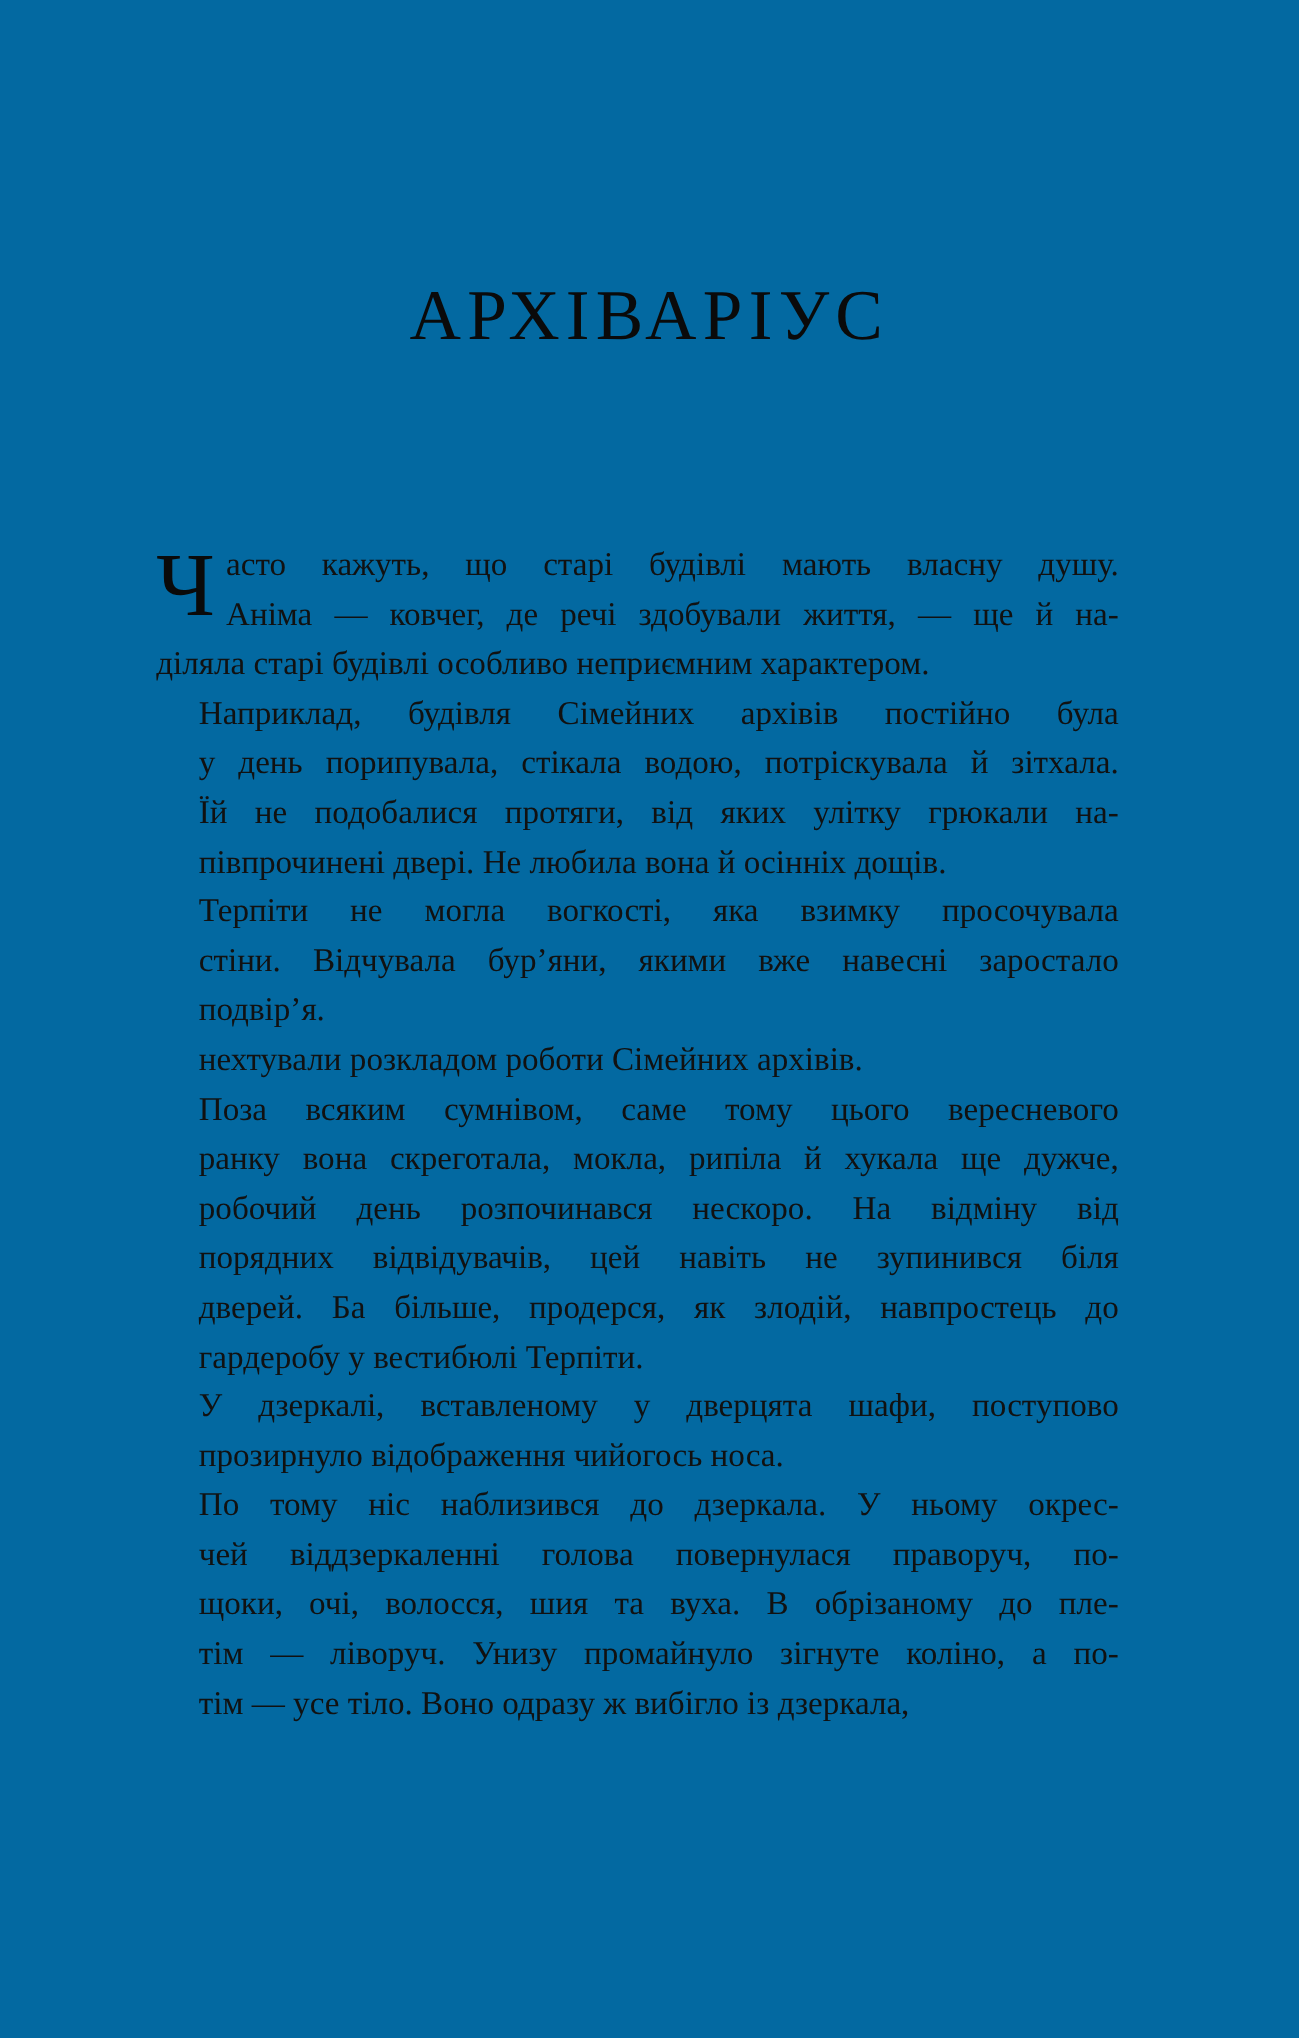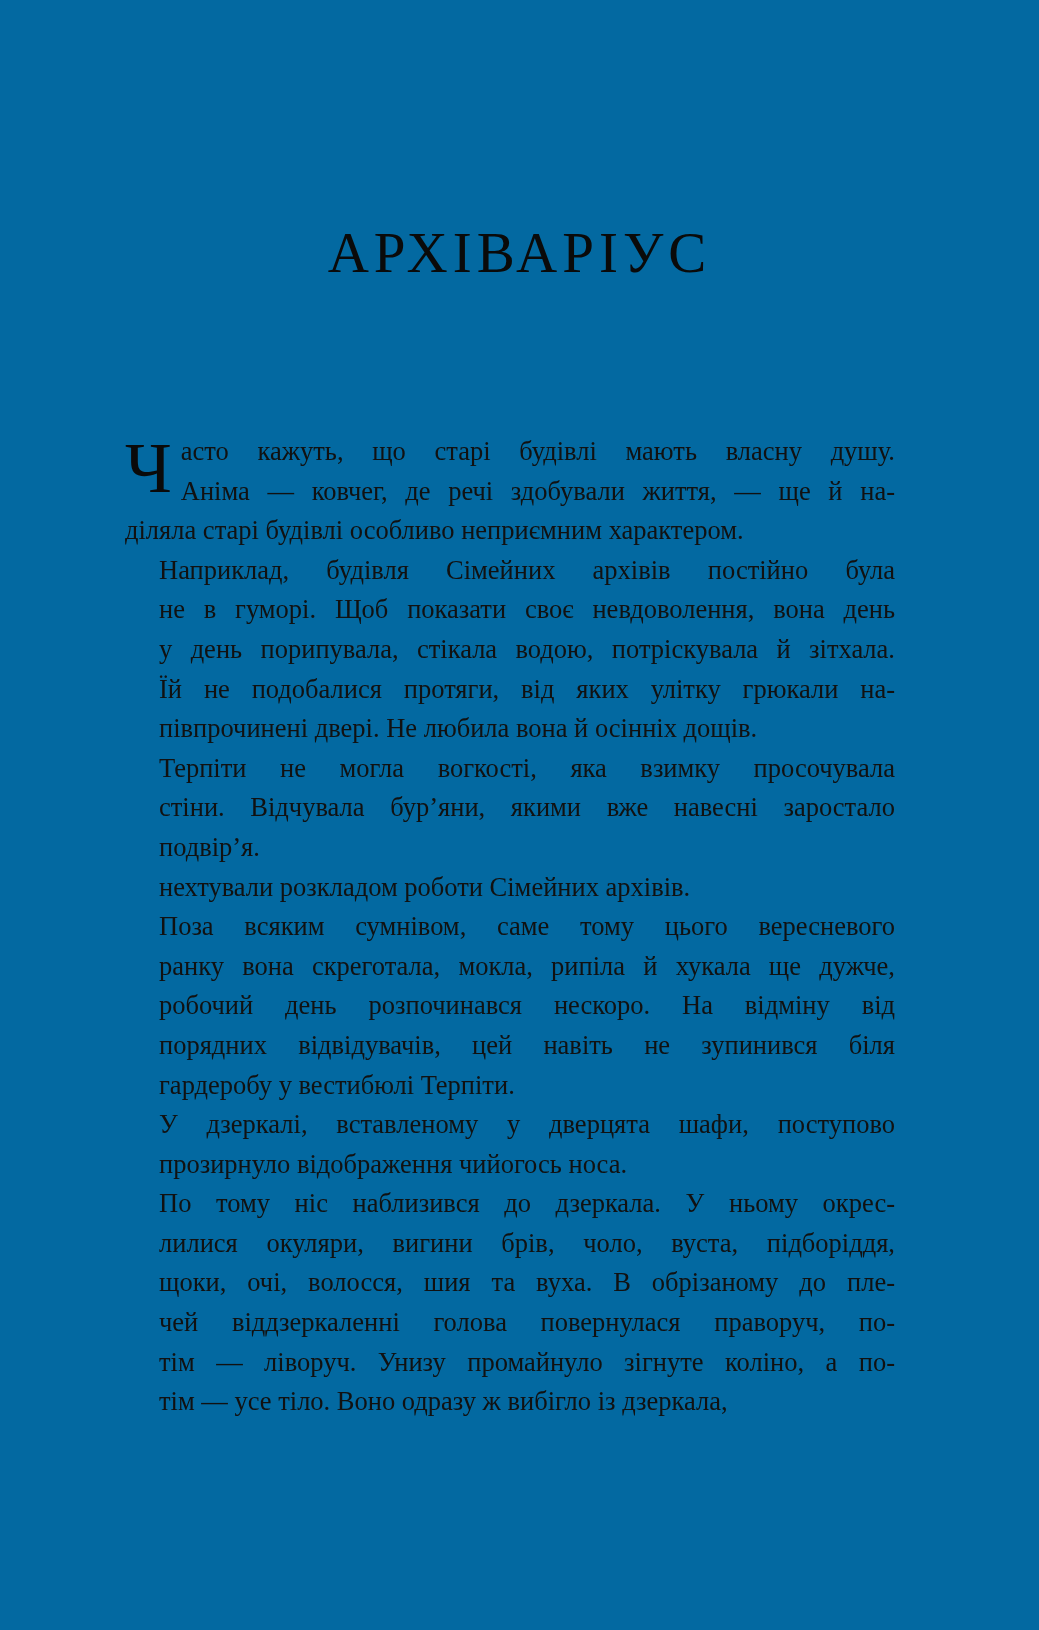--- a/index.html
+++ b/index.html
@@ -95,52 +95,51 @@
 
     <div class="para first lines">
       <span class="dropcap">Ч</span>
       <span class="ln" style="letter-spacing: 0px; word-spacing: 0px;">асто кажуть, що старі будівлі мають власну душу.</span>
       <span class="ln" style="letter-spacing: 0px; word-spacing: 0px;">Аніма — ковчег, де речі здобували життя, — ще й на-</span>
       <span class="ln last" style="letter-spacing: 0px; word-spacing: 0px;">діляла старі будівлі особливо неприємним характером.</span>
     </div>
 
     <div class="para lines">
       <span class="ln indent" style="letter-spacing: 0px; word-spacing: 0px;">Наприклад, будівля Сімейних архівів постійно була</span>
-      <span class="ln" style="letter-spacing: 0px; word-spacing: 0px;">не в гуморі. Щоб показати своє невдоволення, вона день</span>
       <span class="ln" style="letter-spacing: 0px; word-spacing: 0px;">у день порипувала, стікала водою, потріскувала й зітхала.</span>
       <span class="ln" style="letter-spacing: 0px; word-spacing: 0px;">Їй не подобалися протяги, від яких улітку грюкали на-</span>
       <span class="ln last" style="letter-spacing: 0px; word-spacing: 0px;">півпрочинені двері. Не любила вона й осінніх дощів.</span>
     </div>
 
     <div class="para lines">
       <span class="ln indent" style="letter-spacing: 0px; word-spacing: 0px;">Терпіти не могла вогкості, яка взимку просочувала</span>
       <span class="ln" style="letter-spacing: 0px; word-spacing: 0px;">стіни. Відчувала бур’яни, якими вже навесні заростало</span>
       <span class="ln last" style="letter-spacing: 0px; word-spacing: 0px;">подвір’я.</span>
     </div>
 
     <div class="para lines">
       <span class="ln last" style="letter-spacing: 0px; word-spacing: 0px;">нехтували розкладом роботи Сімейних архівів.</span>
     </div>
 
     <div class="para lines">
       <span class="ln indent" style="letter-spacing: 0px; word-spacing: 0px;">Поза всяким сумнівом, саме тому цього вересневого</span>
       <span class="ln" style="letter-spacing: 0px; word-spacing: 0px;">ранку вона скреготала, мокла, рипіла й хукала ще дужче,</span>
       <span class="ln" style="letter-spacing: 0px; word-spacing: 0px;">робочий день розпочинався нескоро. На відміну від</span>
       <span class="ln" style="letter-spacing: 0px; word-spacing: 0px;">порядних відвідувачів, цей навіть не зупинився біля</span>
+      <span class="ln" style="letter-spacing: 0px; word-spacing: 0px;">дверей. Ба більше, продерся, як злодій, навпростець до</span>
       <span class="ln last" style="letter-spacing: 0px; word-spacing: 0px;">гардеробу у вестибюлі Терпіти.</span>
     </div>
 
     <div class="para lines">
       <span class="ln indent" style="letter-spacing: 0px; word-spacing: 0px;">У дзеркалі, вставленому у дверцята шафи, поступово</span>
       <span class="ln last" style="letter-spacing: 0px; word-spacing: 0px;">прозирнуло відображення чийогось носа.</span>
     </div>
 
     <div class="para lines">
       <span class="ln indent" style="letter-spacing: 0px; word-spacing: 0px;">По тому ніс наблизився до дзеркала. У ньому окрес-</span>
-      <span class="ln" style="letter-spacing: 0px; word-spacing: 0px;">лилися окуляри, вигини брів, чоло, вуста, підборіддя,</span>
+      <span class="ln" style="letter-spacing: 0px; word-spacing: 0px;">чей віддзеркаленні голова повернулася праворуч, по-</span>
       <span class="ln" style="letter-spacing: 0px; word-spacing: 0px;">щоки, очі, волосся, шия та вуха. В обрізаному до пле-</span>
-      <span class="ln" style="letter-spacing: 0px; word-spacing: 0px;">чей віддзеркаленні голова повернулася праворуч, по-</span>
       <span class="ln" style="letter-spacing: 0px; word-spacing: 0px;">тім — ліворуч. Унизу промайнуло зігнуте коліно, а по-</span>
       <span class="ln last" style="letter-spacing: 0px; word-spacing: 0px;">тім — усе тіло. Воно одразу ж вибігло із дзеркала,</span>
     </div>
 
   </div>
 </div>
 
 </body></html>

